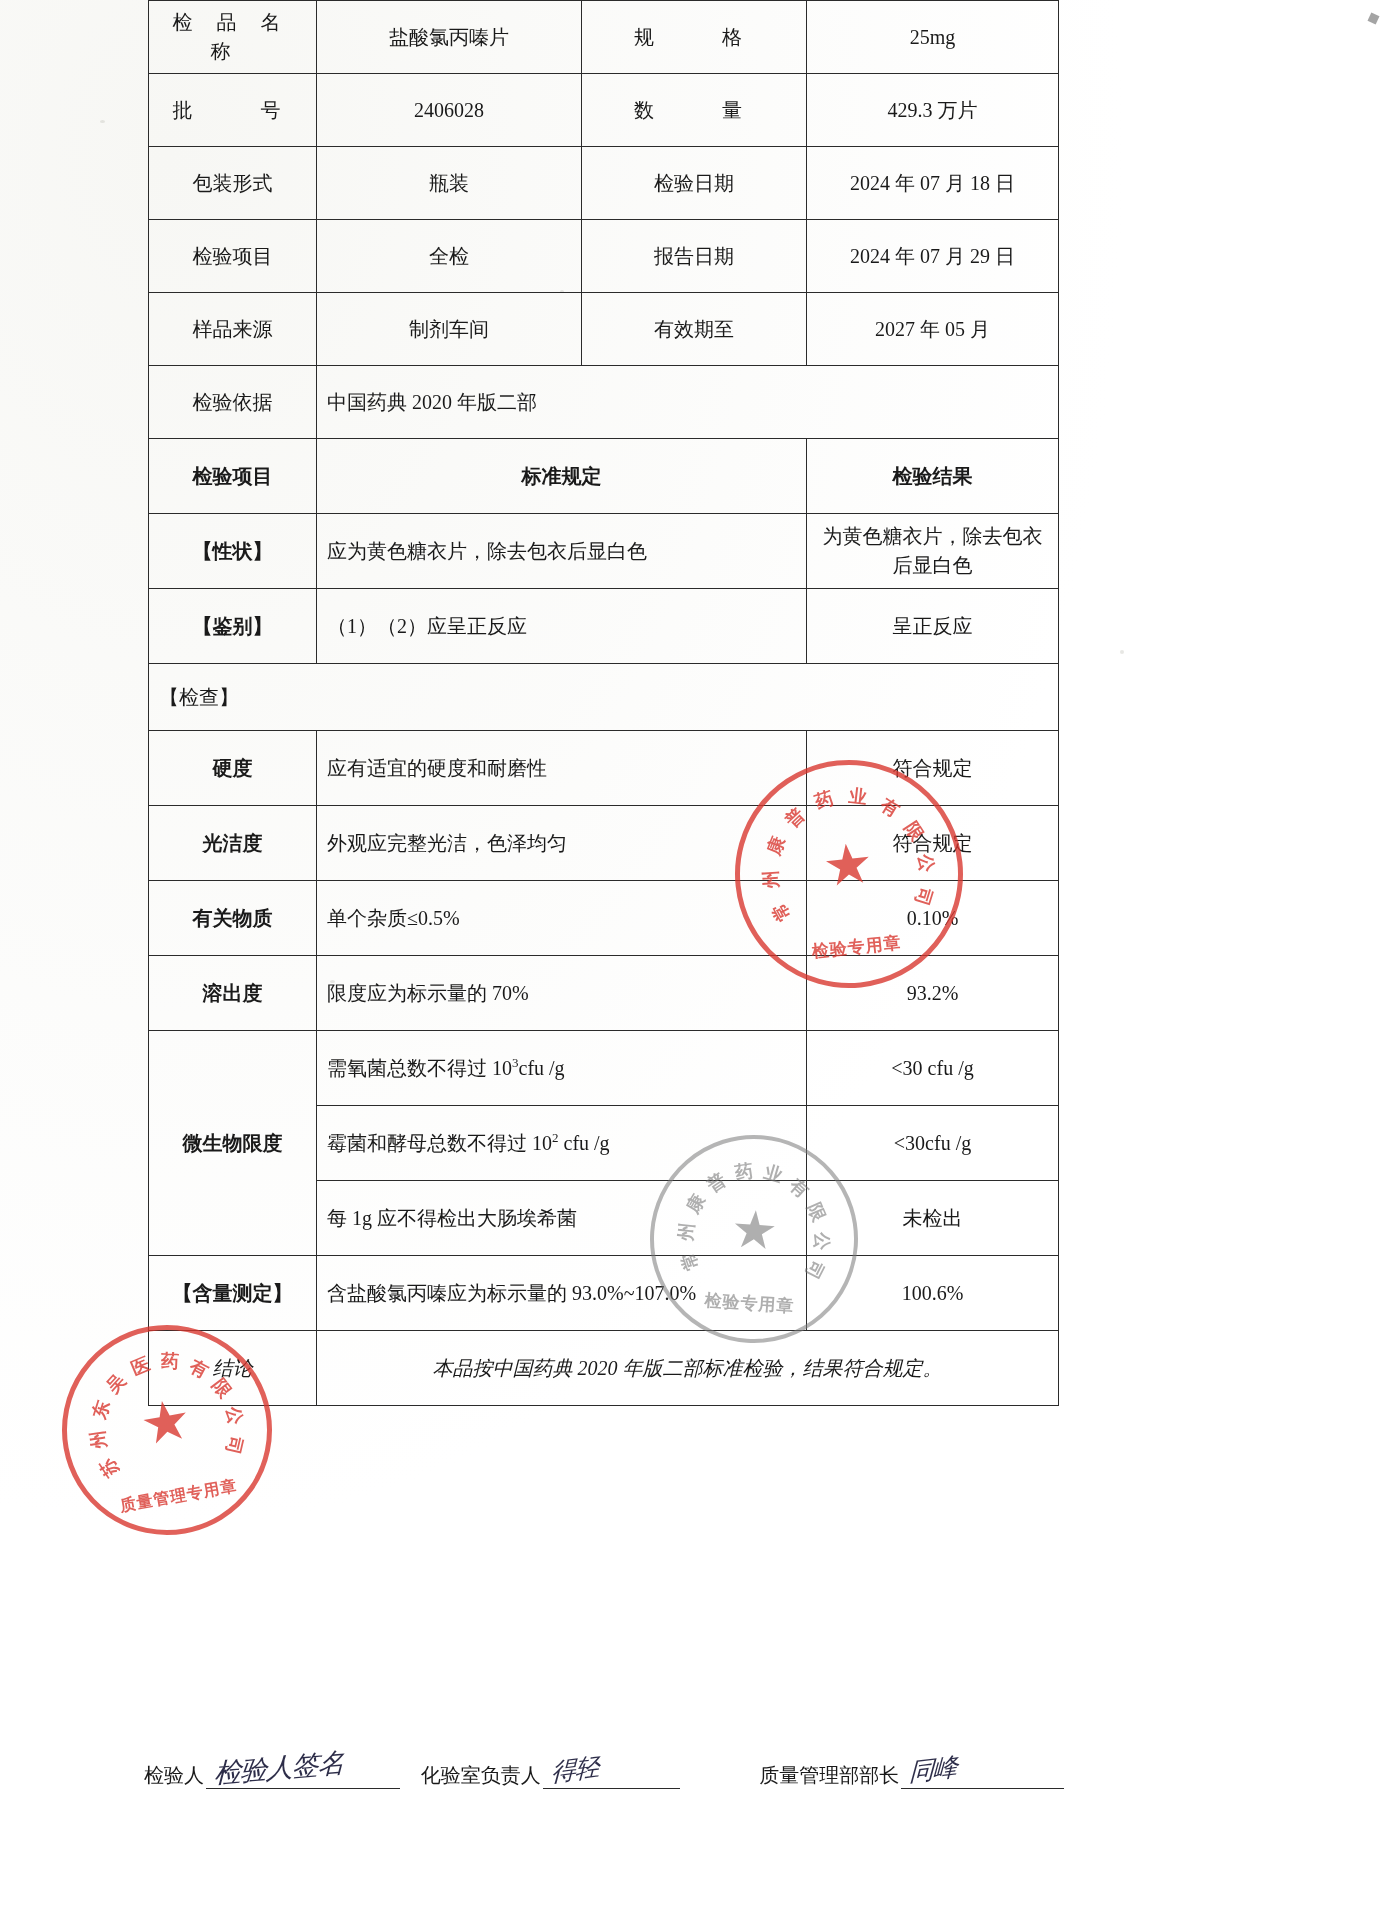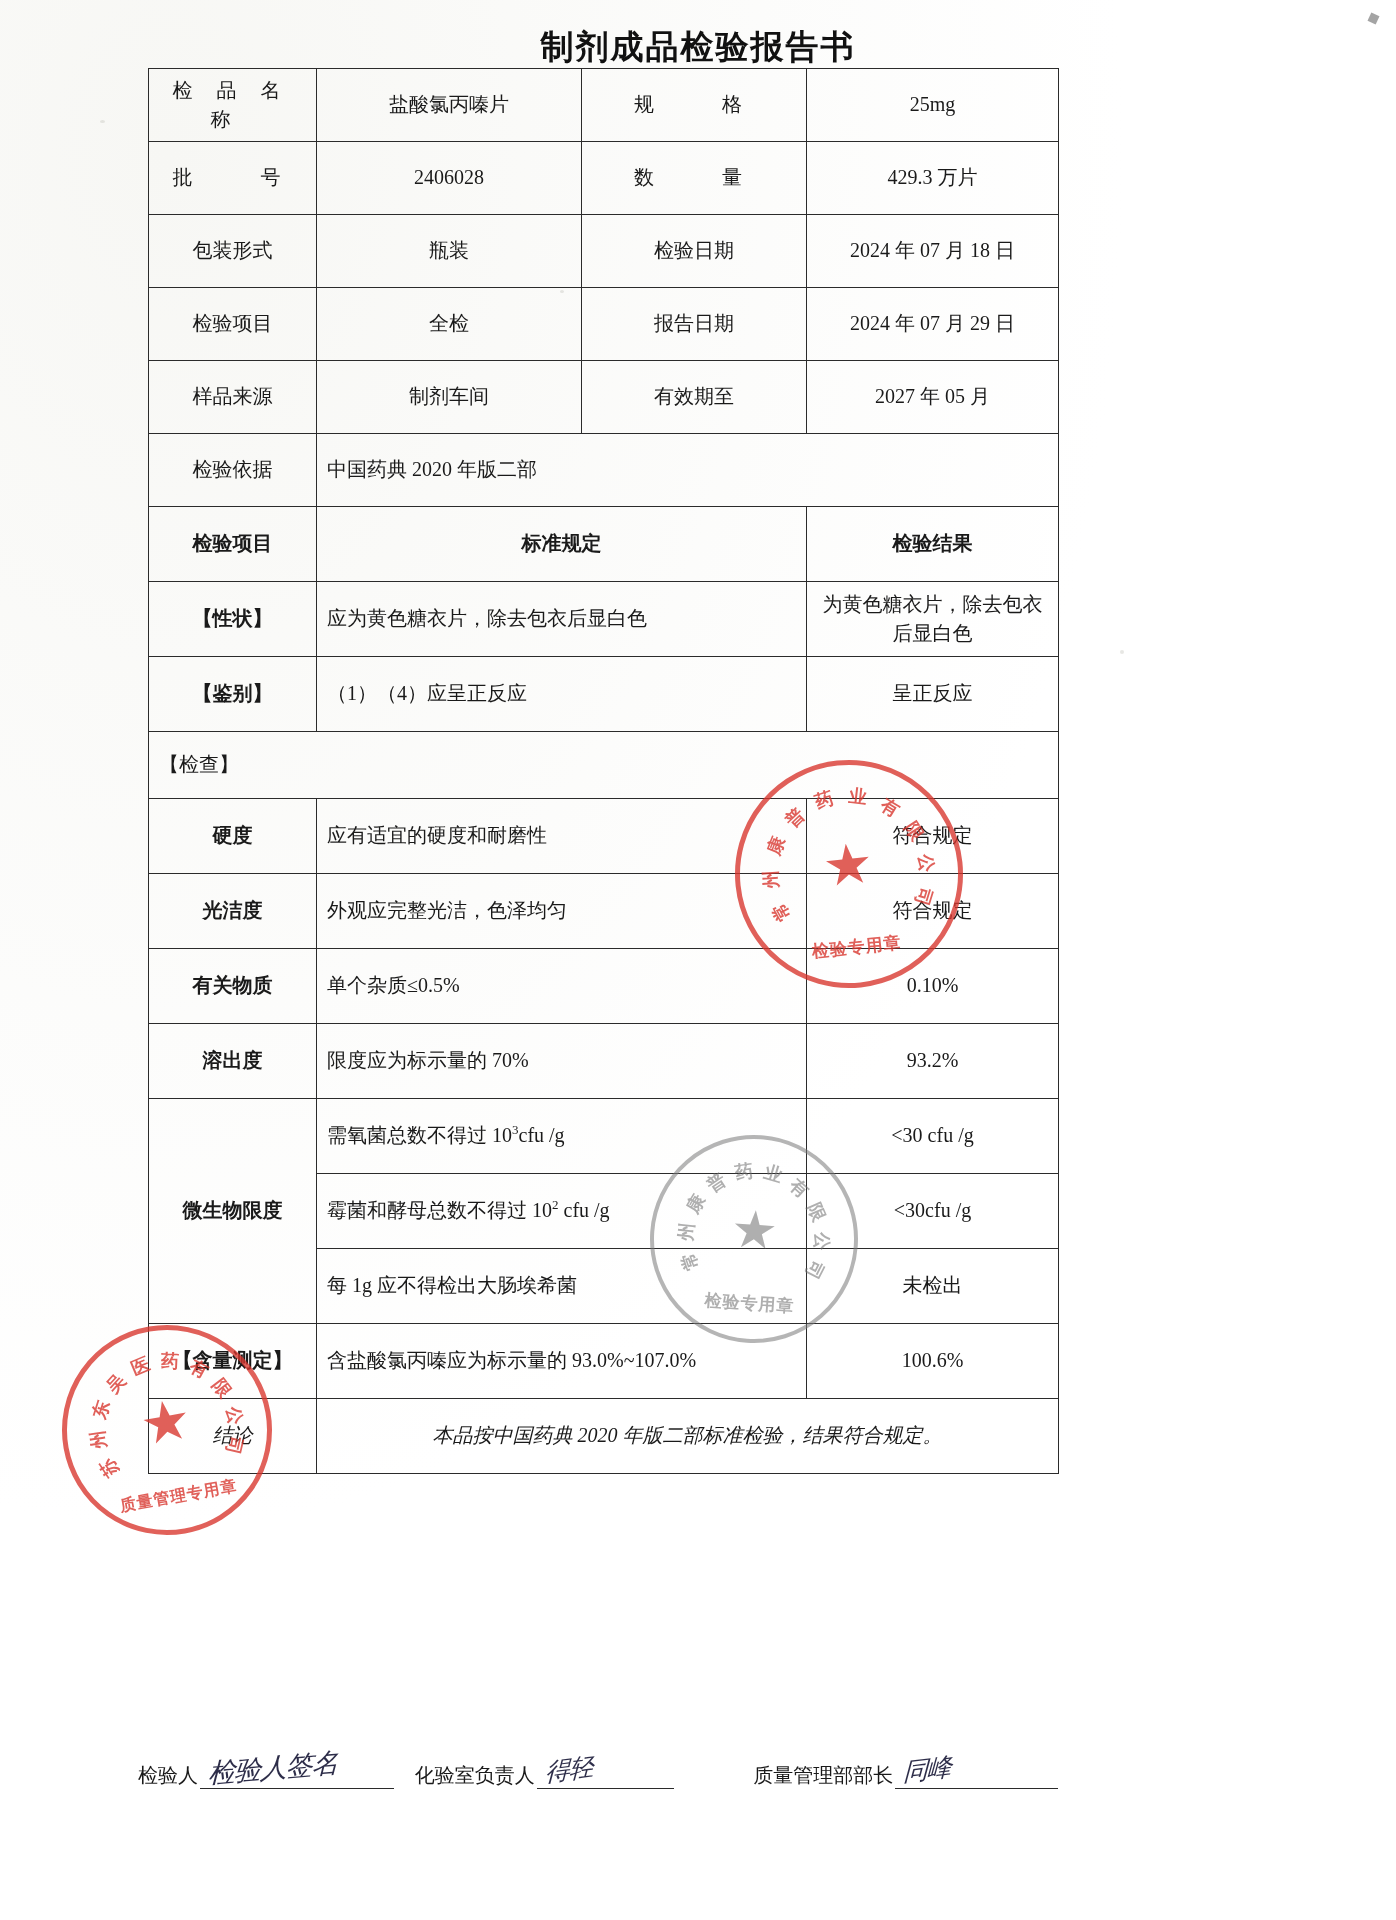--- a/index.html
+++ b/index.html
@@ -128,21 +128,21 @@
   }
 
   .concl-label { text-align: center; font-style: italic; }
   .concl-text  { text-align: center; padding-left: 16px; font-style: italic; }
 
   sup.num { font-size: 13px; vertical-align: super; }
 
   
   .footer {
     position: absolute;
-    left: 138px;
+    left: 144px;
     top: 1760px;
     width: 920px;
     font-size: 20px;
   }
   .sig-row {
     display: flex;
     align-items: flex-end;
     white-space: nowrap;
   }
   .sig-label { padding-right: 2px; }
@@ -253,21 +253,20 @@
 
 <div class="page"></div>
 <div class="speck" style="left:100px;top:120px;width:5px;height:3px;"></div>
 <div class="speck" style="left:560px;top:290px;width:4px;height:3px;"></div>
 <div class="speck" style="left:1120px;top:650px;width:4px;height:4px;"></div>
 <div class="speck" style="left:330px;top:980px;width:5px;height:3px;"></div>
 <div class="corner-mark"></div>
 
 <div class="content">
 
-  <div class="doc-title title-2">制剂成品检验报告书</div>
 
 
   <table class="report">
     <colgroup>
       <col class="c-label">
         <col class="c-value">
         <col class="c-label2">
         <col class="c-value2">
     </colgroup>
 
@@ -322,21 +321,21 @@
       <td class="item-cell">【性状】</td>
       <td class="std-cell" colspan="2">应为黄色糖衣片，除去包衣后显白色</td>
       <td class="res-two">
         <span>为黄色糖衣片，除去包衣</span><br>
         <span>后显白色</span>
       </td>
     </tr>
 
     <tr class="tall">
       <td class="item-cell">【鉴别】</td>
-      <td class="std-cell" colspan="2">（1）（4）应呈正反应</td>
+      <td class="std-cell" colspan="2">（1）（2）应呈正反应</td>
       <td class="res-cell">呈正反应</td>
     </tr>
 
     <tr class="check-head">
       <td colspan="4">【检查】</td>
     </tr>
 
     <tr class="tall">
       <td class="item-plain">硬度</td>
       <td class="std-cell" colspan="2">应有适宜的硬度和耐磨性</td>

